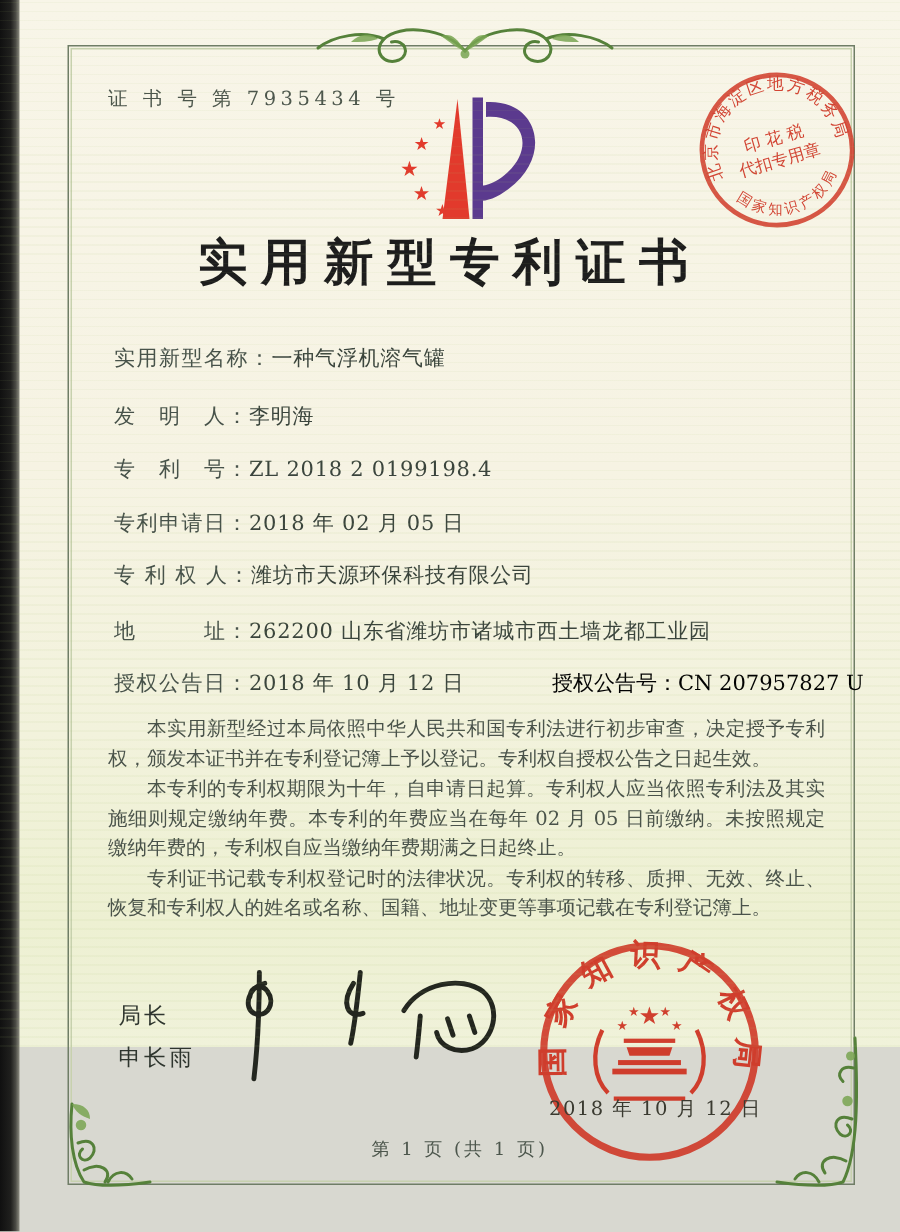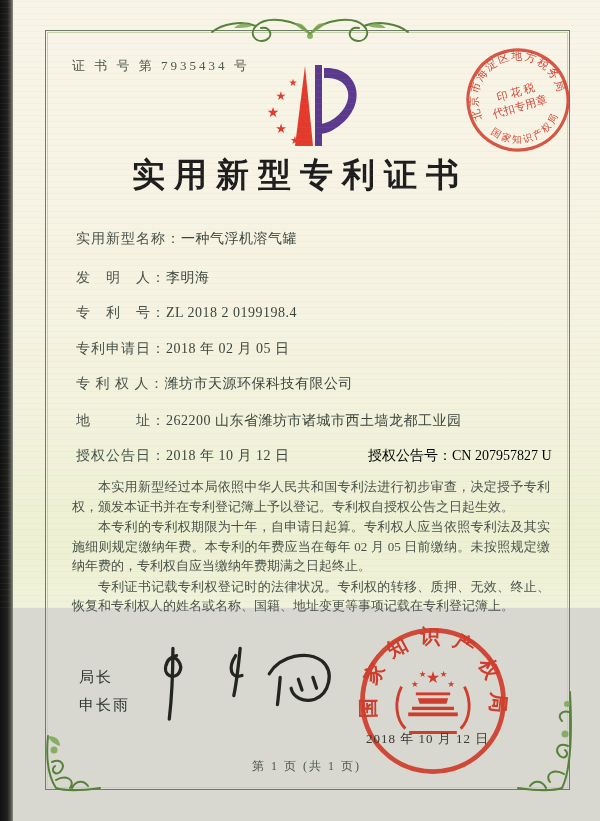--- a/index.html
+++ b/index.html
@@ -1,19 +1,19 @@
 <!DOCTYPE html>
 <html><head>
 <meta charset="utf-8">
 <style>
   html,body{margin:0;padding:0;}
   body{width:600px;height:821px;overflow:hidden;background:#d8d8d0;
        font-family:"DejaVu Serif","Liberation Serif",serif;}
-  .scan{position:relative;width:600px;height:608px;
-        background:linear-gradient(180deg,#f8f5e8 0%,#f6f3e3 45%,#f2f2dc 70%,#edf0d2 88%,#f0f2da 100%);font-family:Liberation Serif, serif;}
+  .scan{position:relative;width:600px;height:698px;
+        background:linear-gradient(180deg,#f8f5e8 0%,#f6f3e3 45%,#f2f2dc 70%,#edf0d2 88%,#f0f2da 100%);}
   .scan::after{content:"";position:absolute;inset:0;pointer-events:none;
         background:repeating-linear-gradient(0deg,rgba(164,190,110,.07) 0 1px,transparent 1px 6px);}
   .scan-edge{position:absolute;left:0;top:0;width:13px;height:821px;
         background:linear-gradient(90deg,#101010 0%,#20201e 55%,#4a4a44 80%,#8b8b80 100%);}
   .frame{position:absolute;left:45px;top:30px;width:523px;height:758px;
         border:1px solid #6f7d66;outline:1px solid #c7d1ae;outline-offset:-3px;}
   .certno{position:absolute;left:72px;top:57px;font-size:13px;letter-spacing:3px;color:#4c564c;}
   .title{position:absolute;left:0;top:153px;width:600px;text-align:center;
         font-size:33px;font-weight:600;letter-spacing:9px;color:#1d1d1d;}
   .logo{position:absolute;left:253px;top:60px;width:116px;height:92px;}

